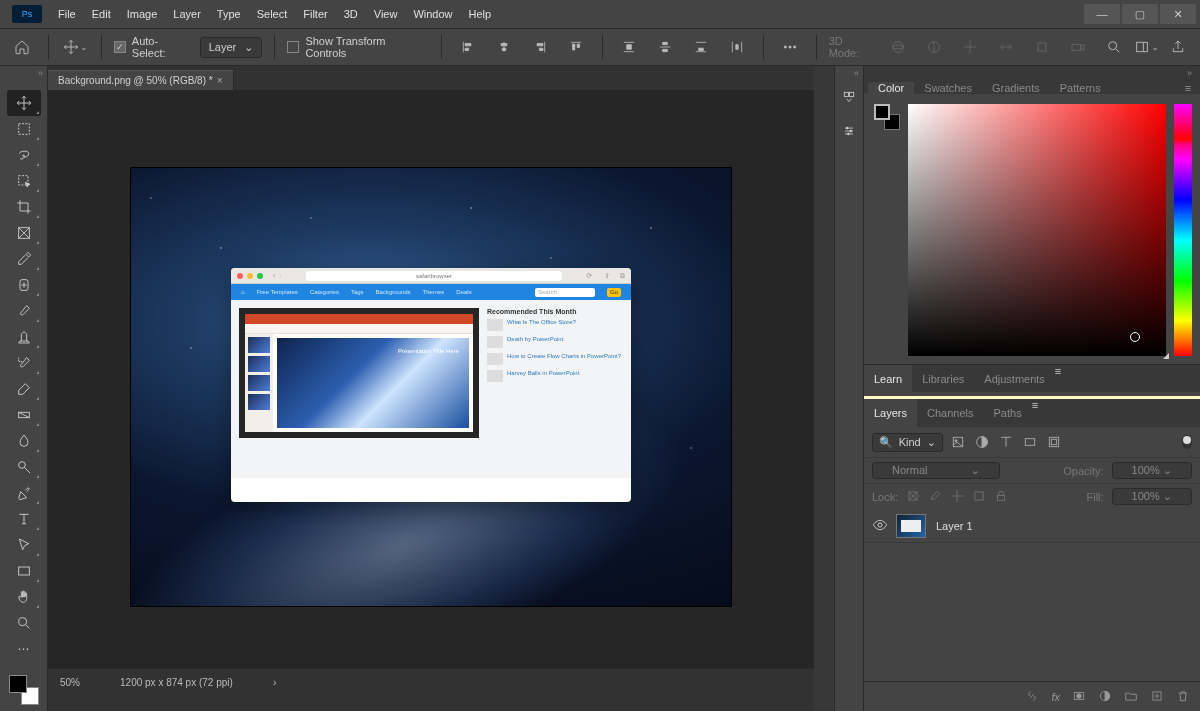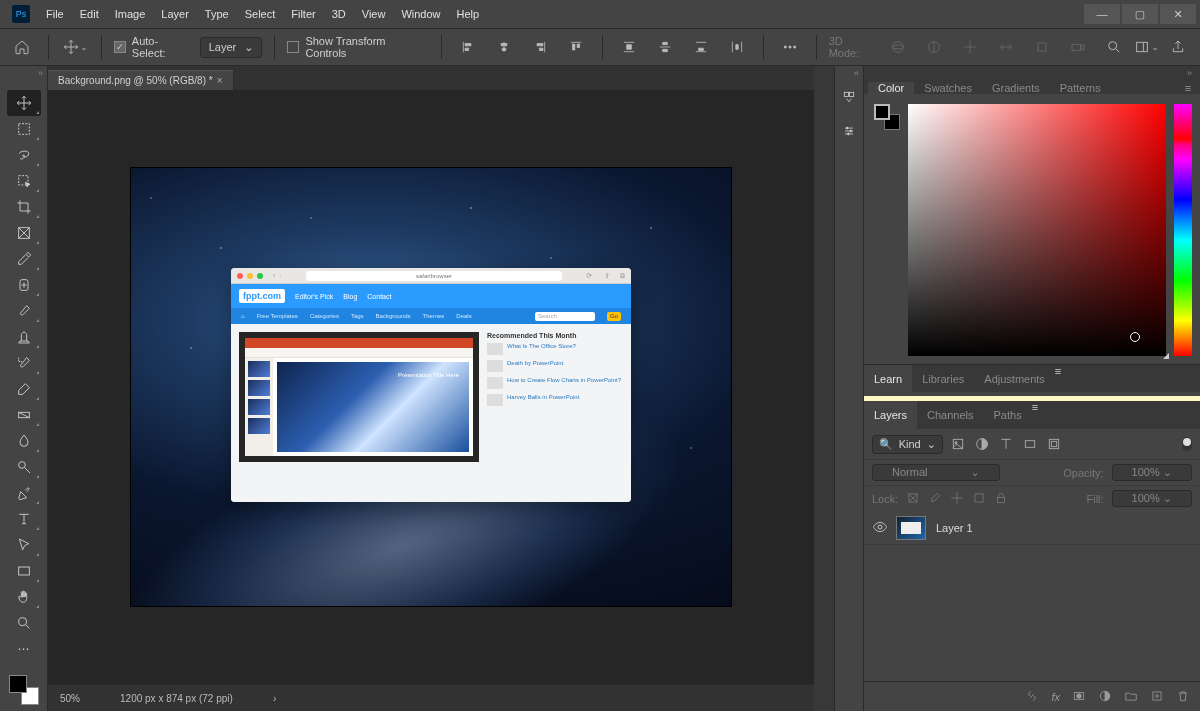--- a/index.html
+++ b/index.html
@@ -1,20 +1,20 @@
 <!DOCTYPE html>
 <html><head>
 <meta charset="utf-8">
 <style>
 * { margin: 0; padding: 0; box-sizing: border-box; font-family: -apple-system, "Segoe UI", Arial, sans-serif; }
 body { width: 1200px; height: 711px; background: #323232; color: #d0d0d0; font-size: 11px; overflow: hidden; position: relative; }
 
 
 .menubar { height: 28px; background: #444444; display: flex; align-items: center; padding: 0 4px; }
-.ps-logo { width: 18px; height: 18px; background: #001e36; color: #31a8ff; font-size: 9px; font-weight: 400; display: flex; align-items: center; justify-content: center; border-radius: 2px; margin: 0 8px; }
+.ps-logo { width: 30px; height: 18px; background: #001e36; color: #31a8ff; font-size: 9px; font-weight: 400; display: flex; align-items: center; justify-content: center; border-radius: 2px; margin: 0 8px; }
 .menubar .m-item { padding: 0 8px; line-height: 28px; color: #e0e0e0; cursor: default; }
 .win-controls { margin-left: auto; display: flex; gap: 2px; }
 .win-controls span { width: 36px; height: 20px; display: flex; align-items: center; justify-content: center; background: #555; color: #ccc; }
 
 
 .options-bar { height: 38px; background: #444444; border-top: 1px solid #2a2a2a; border-bottom: 1px solid #2a2a2a; display: flex; align-items: center; padding: 0 8px; gap: 8px; }
 .opt-sep { width: 1px; height: 24px; background: #2a2a2a; margin: 0 4px; }
 .opt-check { display: flex; align-items: center; gap: 6px; }
 .opt-check .box { width: 12px; height: 12px; border: 1px solid #888; display: inline-flex; align-items: center; justify-content: center; font-size: 9px; }
 .opt-check .box.on { background: #666; }
@@ -61,21 +61,21 @@
 .ppt-thumbs { width: 28px; background: #f2efe9; display:flex; flex-direction:column; gap:3px; padding:3px;}
 .ppt-tn { height: 16px; background: linear-gradient(135deg,#1b2e5a,#4f7ed9);}
 .ppt-slide { flex: 1; margin: 4px; background: linear-gradient(135deg,#0f244e 0%, #2c5fb0 40%, #cfe4ff 60%, #184f9e 100%); display:flex; align-items:flex-start; justify-content:flex-end; padding:10px 10px 0 0; color:#fff; font-size:6px;}
 .side-col { flex: 1; font-size: 6px; }
 .side-col h5 { font-size: 7px; color: #333; margin-bottom: 4px; }
 .rec-row { display: flex; gap: 4px; margin-bottom: 5px; }
 .rec-th { width: 16px; height: 12px; background: #ddd; }
 .rec-row a { color: #2b7bbf; }
 
 
-.statusbar { position: absolute; left: 48px; bottom: 0; right: 386px; height: 27px; background: #323232; border-top: 1px solid #2a2a2a; display: flex; align-items: center; padding: 0 12px; gap: 40px; font-size: 10px; color: #bbb; }
+.statusbar { position: absolute; left: 48px; bottom: 16px; right: 386px; height: 27px; background: #323232; border-top: 1px solid #2a2a2a; display: flex; align-items: center; padding: 0 12px; gap: 40px; font-size: 10px; color: #bbb; }
 
 
 .rstrip { position: absolute; right: 366px; top: 66px; width: 20px; bottom: 0; background: #383838;}
 .rthin { position: absolute; right: 336px; top: 66px; width: 30px; bottom: 0; background: #444444; border-left: 1px solid #2a2a2a; border-right:1px solid #2a2a2a; display: flex; flex-direction: column; align-items: center; padding-top: 24px; gap: 18px; }
 .rthin .collapse { position: absolute; top: 2px; right: 4px; color: #888; font-size: 9px; }
 
 
 .rpan { position: absolute; right: 0; top: 66px; width: 336px; bottom: 0; background: #444444; display: flex; flex-direction: column; }
 .rpan .collapse { position: absolute; top: 2px; right: 8px; color: #888; font-size: 9px; z-index:3;}
 .panel-tabs { height: 28px; background: #383838; display: flex; align-items: flex-end; padding-left: 4px; position:relative;}
@@ -88,21 +88,21 @@
 .mini-swatch .fg { position:absolute; width:16px; height:16px; top:0; left:0; background:#000; border:2px solid #bbb;}
 .mini-swatch .bg { position:absolute; width:16px; height:16px; bottom:0; right:0; background:#000; border:1px solid #777;}
 .picker { flex: 1; position: relative; background: linear-gradient(to bottom, transparent, #000), linear-gradient(to right, #fff, #f00); }
 .picker .ring { position:absolute; width:10px; height:10px; border:1.5px solid #fff; border-radius:50%; right:26px; bottom:14px; box-shadow:0 0 0 1px #000;}
 .picker .corner { position:absolute; right:-3px; bottom:-3px; width:0;height:0;border-left:6px solid transparent; border-bottom:6px solid #ccc;}
 .hue { width: 18px; background: linear-gradient(to bottom, #ff00ff 0%, #ff0080 7%, #ff0000 14%, #ff0080 16%, #ff00ff 22%, #8000ff 30%, #0000ff 38%, #0080ff 46%, #00ffff 54%, #00ff80 62%, #00ff00 70%, #80ff00 78%, #ffff00 86%, #ff8000 93%, #ff0000 100%); }
 
 .mid-tabs { height: 28px; background: #383838; display: flex; align-items: stretch; border-top: 1px solid #2a2a2a; }
 .mid-body { height: 4px; background:#444;}
 
-.layers-body { flex: 1; background: #444444; display: flex; flex-direction: column; border-top:5px solid #fef9c3;}
+.layers-body { flex: 1; background: #444444; display: flex; flex-direction: column; border-top:3px solid #fef9c3;}
 .ltabs { height: 28px; background: #383838; display: flex; align-items: stretch; }
 .lfilters { height: 30px; display: flex; align-items: center; padding: 0 8px; gap: 6px; }
 .kind-dd { background: #3a3a3a; border: 1px solid #2a2a2a; padding: 2px 6px; border-radius: 3px; display:flex; align-items:center; gap:6px;}
 .fil-ic { width: 18px; height: 18px; display:flex; align-items:center; justify-content:center; color:#aaa; }
 .lrow-ctrl { height: 26px; display: flex; align-items: center; padding: 0 8px; gap: 8px; color:#777; border-top:1px solid #3a3a3a;}
 .lock-dd, .fill-dd { background:#3a3a3a; border:1px solid #2a2a2a; padding:1px 19px; border-radius:3px; color:#888;}
 
 .layer-list { flex: 1; overflow: auto; }
 .layer-row { height: 34px; display: flex; align-items: center; padding: 0 8px; gap: 10px; border-bottom: 1px solid #3a3a3a; }
 .eye { width: 14px; color: #ccc; }
@@ -430,26 +430,20 @@
       <div class="bwin">
         <span class="dot" style="background:#ff5f56"></span>
         <span class="dot" style="background:#ffbd2e"></span>
         <span class="dot" style="background:#27c93f"></span>
         <span style="color:#9a968f;margin-left:6px;">‹</span>
         <span style="color:#c8c4bc;">›</span>
         <div class="adr">safaribrowser</div>
         <span style="color:#9a968f">⟳</span>
         <span style="color:#9a968f;margin-left:8px;">⇪</span>
         <span style="color:#9a968f;margin-left:6px;">⧉</span>
-      </div>
-      <div class="site-head">
-        <span class="site-logo">fppt.com</span>
-        <span>Editor's Pick</span>
-        <span>Blog</span>
-        <span>Contact</span>
       </div>
       <div class="site-nav">
         <span style="color:#fff">⌂</span>
         <span>Free Templates</span>
         <span>Categories</span>
         <span>Tags</span>
         <span>Backgrounds</span>
         <span>Themes</span>
         <span>Deals</span>
         <div class="srch">Search</div>

